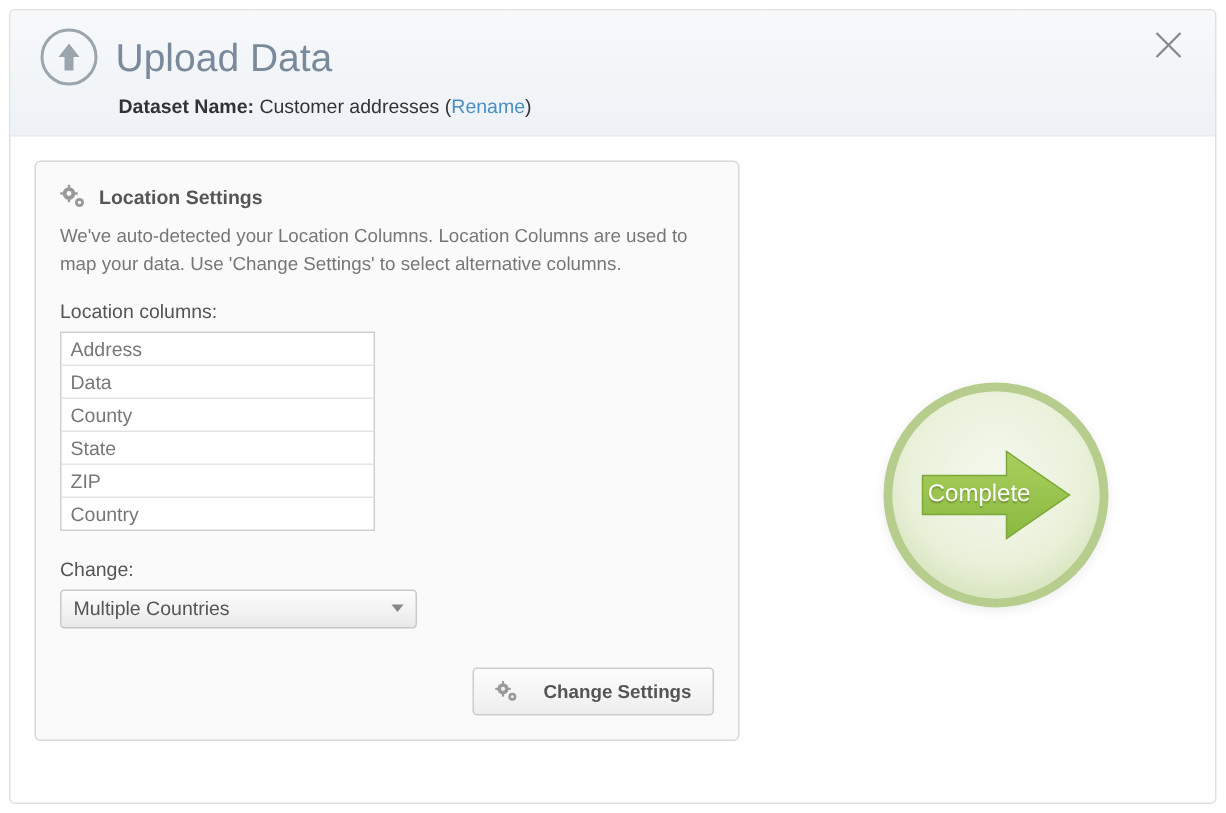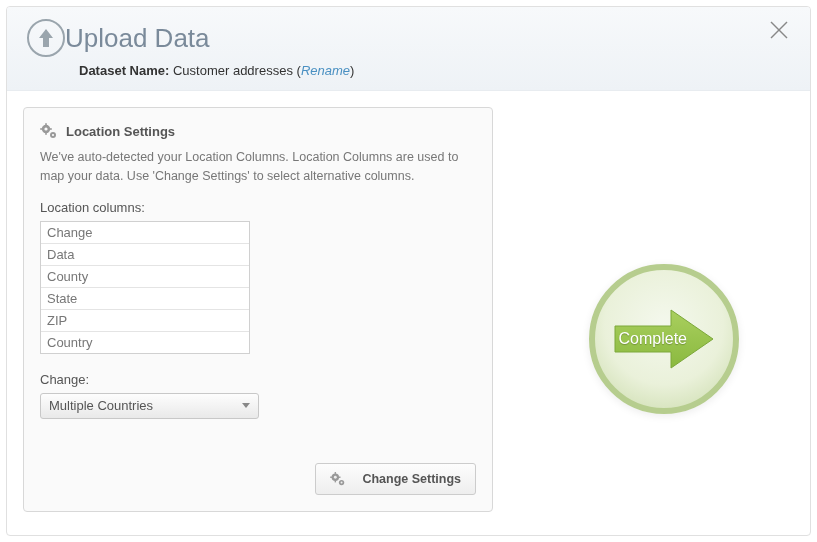--- a/index.html
+++ b/index.html
@@ -19,20 +19,21 @@
     }
     .header {
       background: linear-gradient(to bottom, #f7f9fb, #eef2f6);
       padding: 12px 20px 12px 20px;
       border-bottom: 1px solid #e8ecf0;
       position: relative;
     }
     .header-top {
       display: flex;
       align-items: center;
+      gap: 12px;
     }
     .upload-icon-circle {
       width: 38px;
       height: 38px;
       border: 2.5px solid #9aa5ad;
       border-radius: 50%;
       display: flex;
       align-items: center;
       justify-content: center;
       flex-shrink: 0;
@@ -50,21 +51,21 @@
       color: #888;
     }
     .dataset-row {
       margin-top: 6px;
       margin-left: 52px;
       font-size: 13px;
       color: #333;
     }
     .dataset-label { font-weight: bold; }
     .dataset-value { color: #333; }
-    .rename-link { color: #4a90c2; cursor: pointer; font-style: italic; }
+    .rename-link { color: #4a90c2; cursor: pointer; }
     .content {
       display: flex;
       padding: 16px;
       gap: 40px;
     }
     .panel {
       width: 470px;
       border: 1px solid #d8d8d8;
       border-radius: 4px;
       background: #fafafa;
@@ -100,33 +101,33 @@
       margin-bottom: 18px;
     }
     .columns-list .row {
       padding: 3px 6px;
       font-size: 13px;
       color: #777;
       border-bottom: 1px solid #e4e4e4;
     }
     .columns-list .row:last-child { border-bottom: none; }
     .country-select {
-      width: 219px;
+      width: 238px;
       height: 26px;
       border: 1px solid #c8c8c8;
       border-radius: 3px;
       background: linear-gradient(to bottom, #fdfdfd, #e9e9e9);
       display: flex;
       align-items: center;
       justify-content: space-between;
       padding: 0 8px;
       font-size: 13px;
       color: #555;
       cursor: pointer;
-      margin-bottom: 44px;
+      margin-bottom: 26px;
     }
     .country-select .caret {
       width: 0; height: 0;
       border-left: 4px solid transparent;
       border-right: 4px solid transparent;
       border-top: 5px solid #888;
     }
     .change-settings-btn {
       float: right;
       display: flex;
@@ -221,21 +222,21 @@
               <circle cx="13" cy="13" r="1.1" fill="#fafafa"></circle>
             </g>
           </svg>
         </span>
         <div class="panel-title">Location Settings</div>
       </div>
       <div class="panel-desc">We've auto-detected your Location Columns. Location Columns are used to map your data. Use 'Change Settings' to select alternative columns.</div>
 
       <div class="section-label">Location columns:</div>
       <div class="columns-list">
-        <div class="row">Change</div>
+        <div class="row">Address</div>
         <div class="row">Data</div>
         <div class="row">County</div>
         <div class="row">State</div>
         <div class="row">ZIP</div>
         <div class="row">Country</div>
       </div>
 
       <div class="section-label">Change:</div>
       <div class="country-select">
         <span>Multiple Countries</span>

